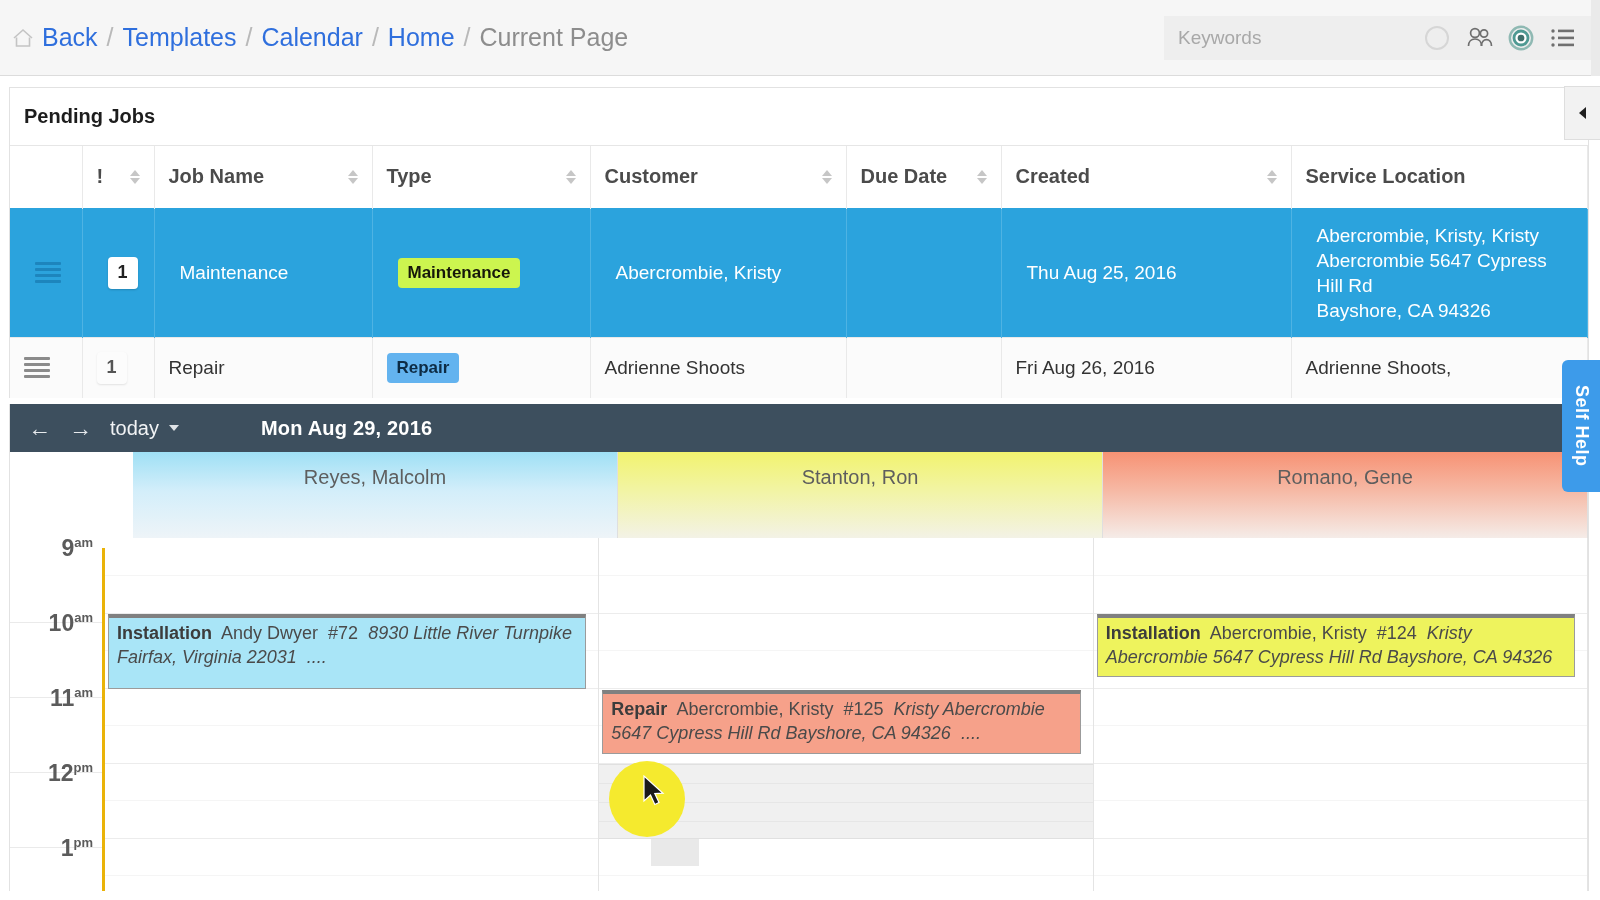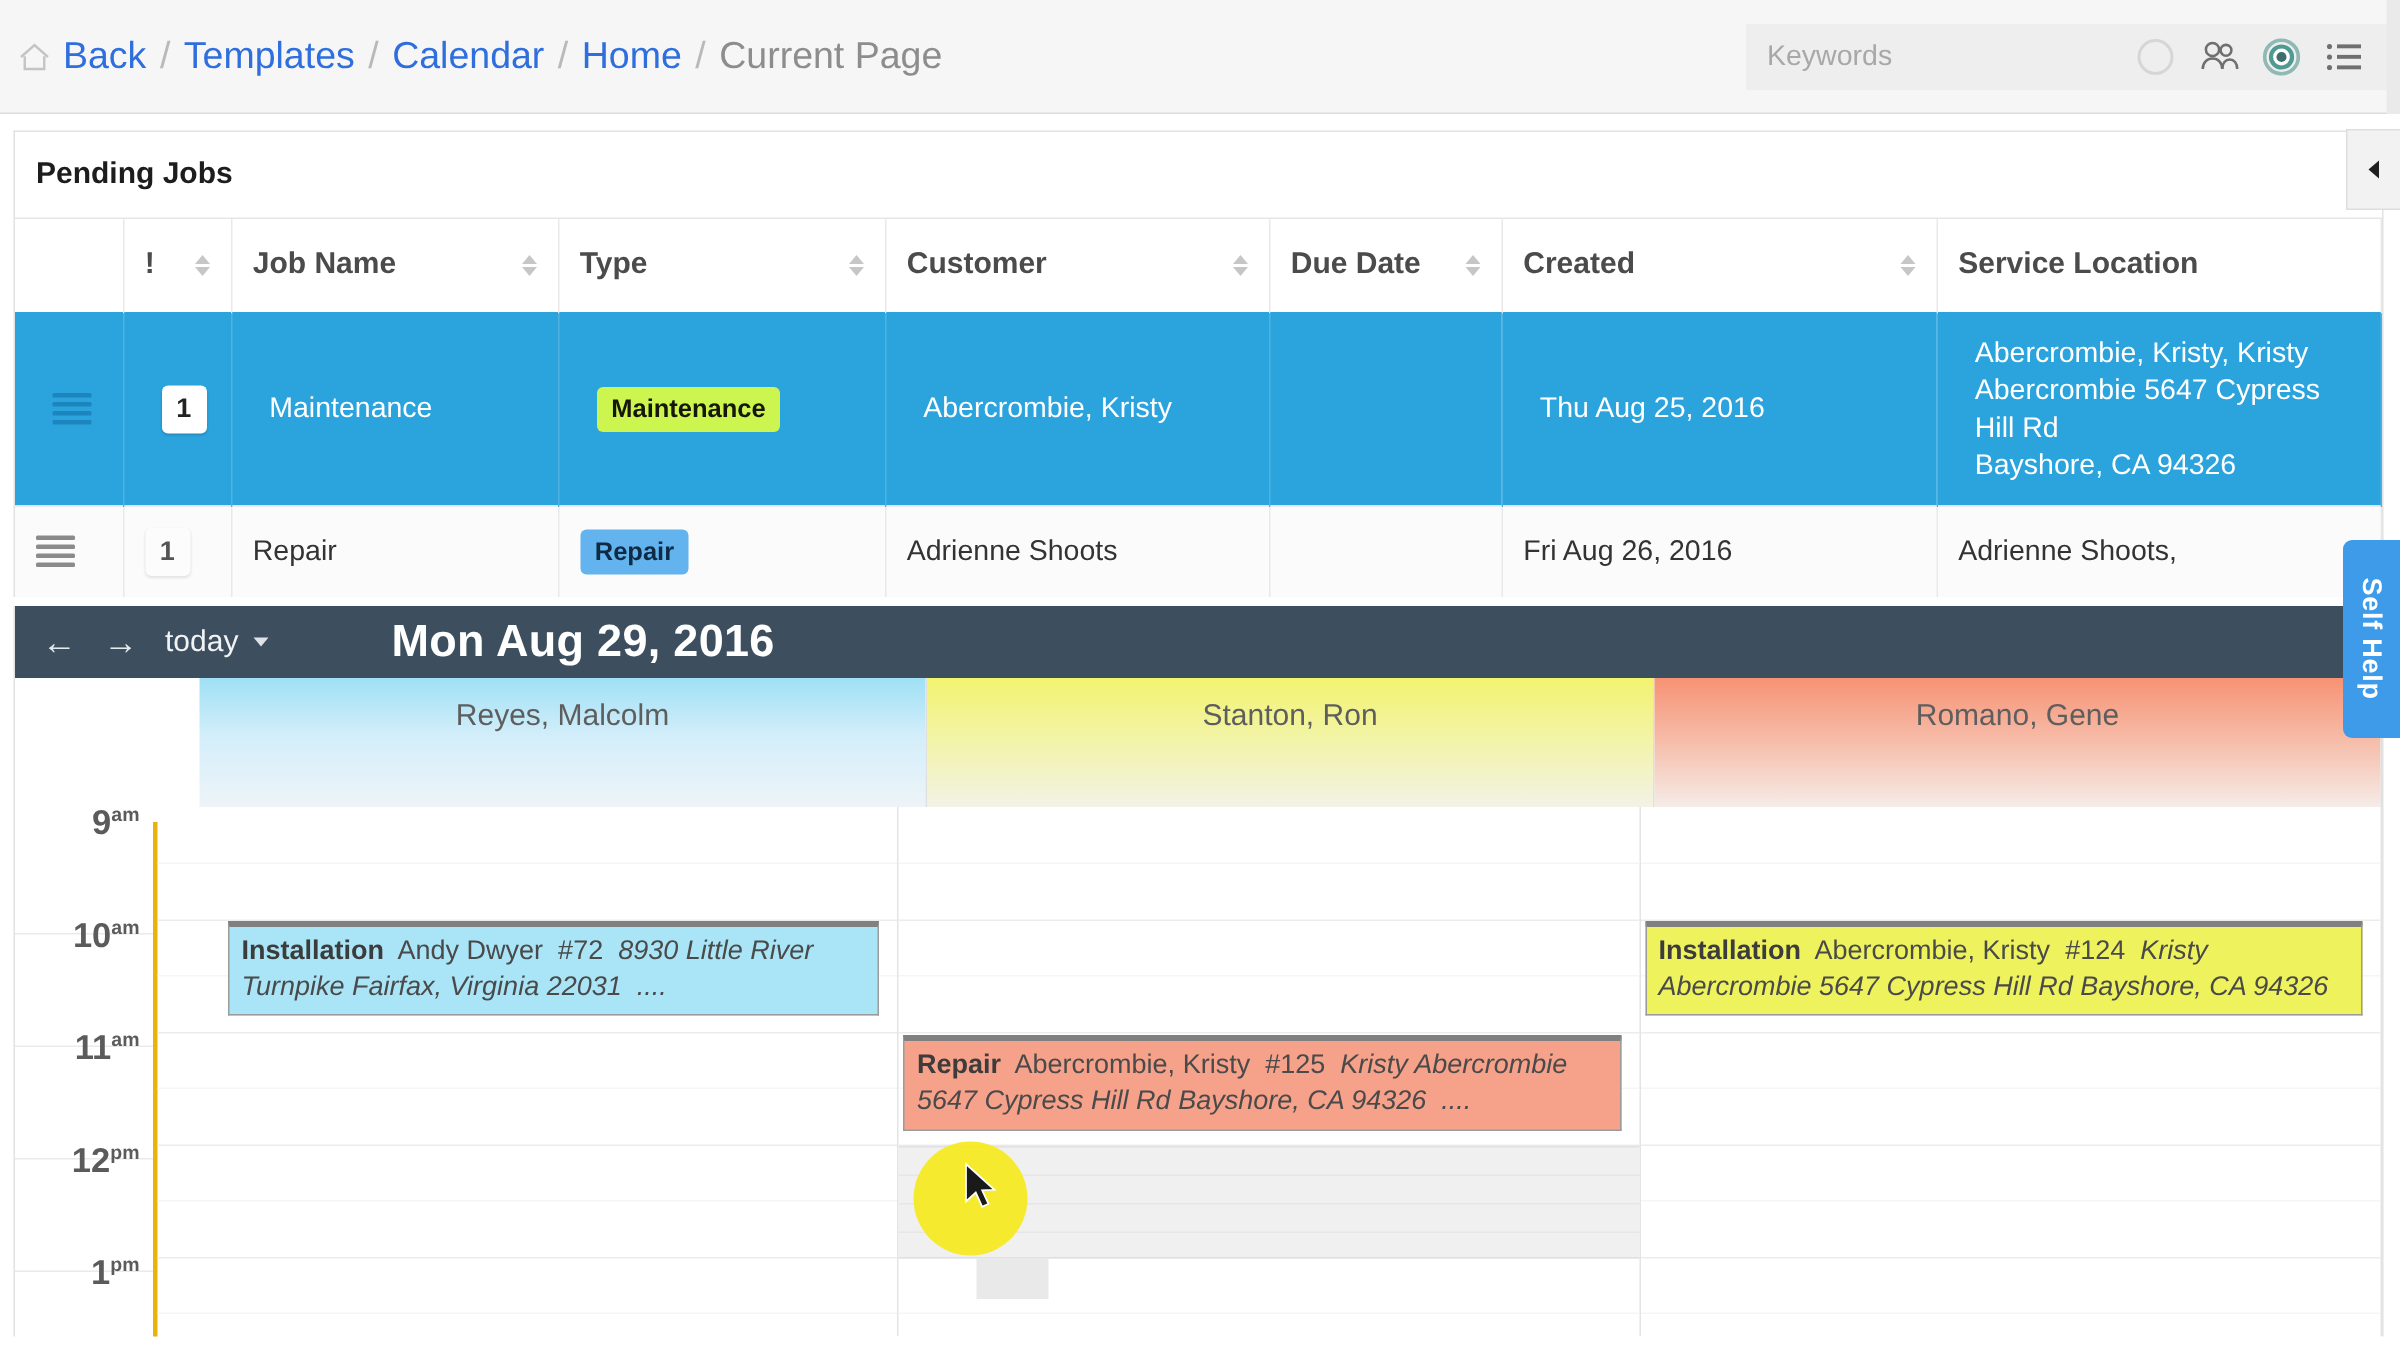--- a/index.html
+++ b/index.html
@@ -140,21 +140,21 @@
   .cal-toolbar {
     height: 48px;
     background: #3d4f5e;
     display: flex; align-items: center;
     color: #ffffff;
     padding-left: 18px;
   }
   .nav-btn { font-size: 23px; margin-right: 18px; cursor: pointer; color: #e7eaed; }
   .today-btn { font-size: 20px; cursor: pointer; color: #f1f3f5; margin-right: 10px; }
   .caret-dn { width: 0; height: 0; border-left: 5px solid transparent; border-right: 5px solid transparent; border-top: 6px solid #dfe3e7; cursor: pointer; }
-  .cal-date { font-size: 30px; font-weight: bold; margin-left: 82px; letter-spacing: .2px; }
+  .cal-date { font-size: 20px; font-weight: bold; margin-left: 82px; letter-spacing: .2px; }
 
   .cal-body { position: relative; height: 439px; }
   .res-head { display: flex; height: 86px; margin-left: 95px; padding-left: 28px; }
   .res-col-head {
     flex: 1;
     border-right: 1px solid #dfdfdf;
     display: flex; align-items: flex-start; justify-content: center;
     padding-top: 14px;
     font-size: 20px; color: #5e5e5e;
   }
@@ -490,21 +490,21 @@
           <div class="grid-col">
             <div class="hline half" style="top:37px"></div>
               <div class="hline" style="top:75px"></div>
             <div class="hline half" style="top:112px"></div>
               <div class="hline" style="top:150px"></div>
             <div class="hline half" style="top:187px"></div>
               <div class="hline" style="top:225px"></div>
             <div class="hline half" style="top:262px"></div>
               <div class="hline" style="top:300px"></div>
             <div class="hline half" style="top:337px"></div>
-            <div class="event ev-blue" style="top:76px; height:63px;margin-left:44px;">
+            <div class="event ev-blue" style="top:76px; height:75px;">
               <span><b>Installation</b>&nbsp;
               <span>Andy Dwyer</span>&nbsp;
               <span>#72</span>&nbsp;
               <span class="addr">8930 Little River Turnpike</span>
               <span class="addr">Fairfax, Virginia 22031</span>&nbsp;
               <span class="addr">....</span></span>
             </div>
           </div>
 
           <div class="grid-col">

